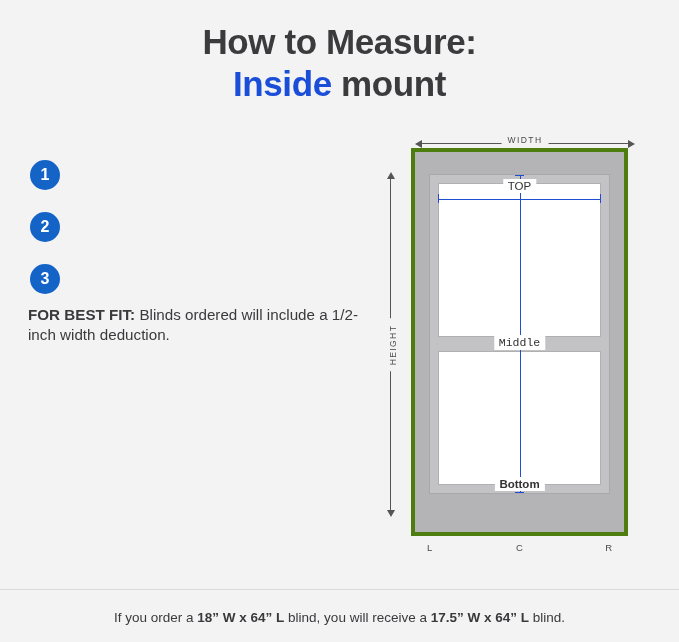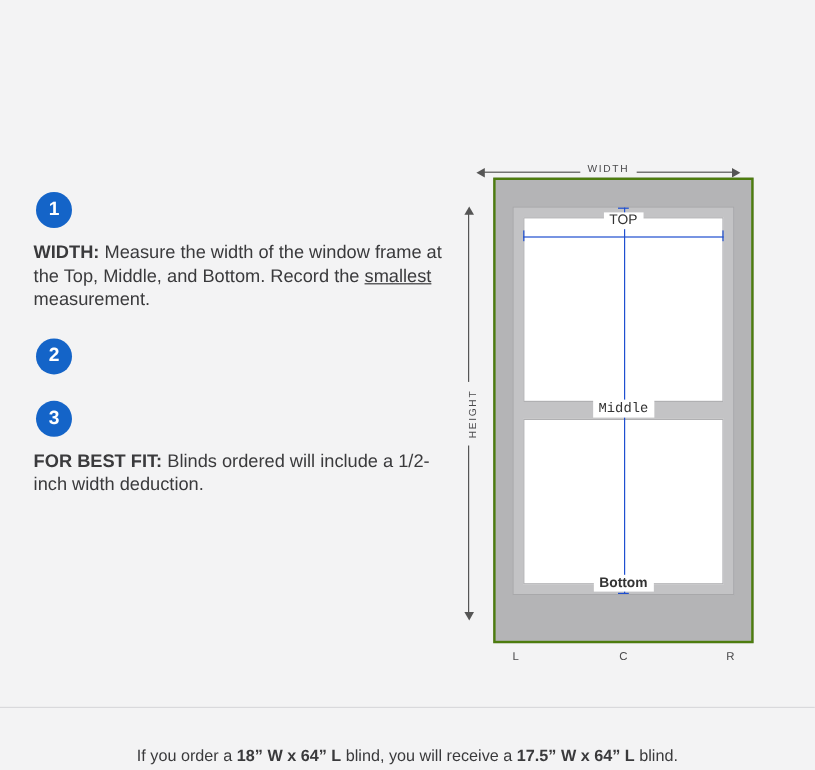--- a/index.html
+++ b/index.html
@@ -88,21 +88,21 @@
     position: absolute;
     left: 383px;
     top: 130px;
     width: 270px;
     height: 430px;
   }
 
   
   .width-arrow {
     position: absolute;
-    left: 14px;
+    left: 32px;
     top: 6px;
     width: 220px;
     height: 16px;
   }
   .width-arrow .line {
     position: absolute;
     top: 7px;
     left: 6px;
     right: 6px;
     height: 1px;
@@ -183,21 +183,21 @@
   }
 
   
   .window-frame {
     position: absolute;
     left: 28px;
     top: 18px;
     width: 217px;
     height: 388px;
     background: #b4b4b6;
-    border: 2px solid #4d7c0f;
+    border: 4px solid #4d7c0f;
     box-sizing: border-box;
     padding-left: 19px;
   }
   .window-inner {
     position: absolute;
     left: 14px;
     top: 22px;
     right: 14px;
     bottom: 38px;
     background: #c3c3c5;
@@ -283,41 +283,44 @@
     width: 679px;
     text-align: center;
   }
   .footer-title {
     font-size: 14px;
     font-weight: bold;
     color: #1b4ed8;
     letter-spacing: 0.6px;
   }
   .footer-text {
-    margin-top: 22px;
+    margin-top: 10px;
     font-size: 13.5px;
     color: #3a3a3c;
   }
   .footer-text b {
     font-weight: bold;
   }
 </style>
 </head>
 <body>
 
 <div class="page">
 
+  <div class="title-block">
+    <div class="title-line1">How to Measure:</div>
+    <div class="title-line2">
+      <span class="title-accent">Inside</span><span> mount</span>
+    </div>
+  </div>
 
   <div class="steps">
 
     <div class="step">
       <div class="step-badge">1</div>
-      <div class="step-text">
-        <b>WIDTH:</b><span> Measure the width of the window frame at the Top, Middle, and Bottom. Record the </span><span class="u">smallest</span><span> measurement.</span>
-      </div>
     </div>
 
     <div class="step">
       <div class="step-badge">2</div>
     </div>
 
     <div class="step">
       <div class="step-badge">3</div>
       <div class="step-text">
         <b>FOR BEST FIT:</b><span> Blinds ordered will include a 1/2-inch width deduction.</span><span class="u"></span><span></span>

